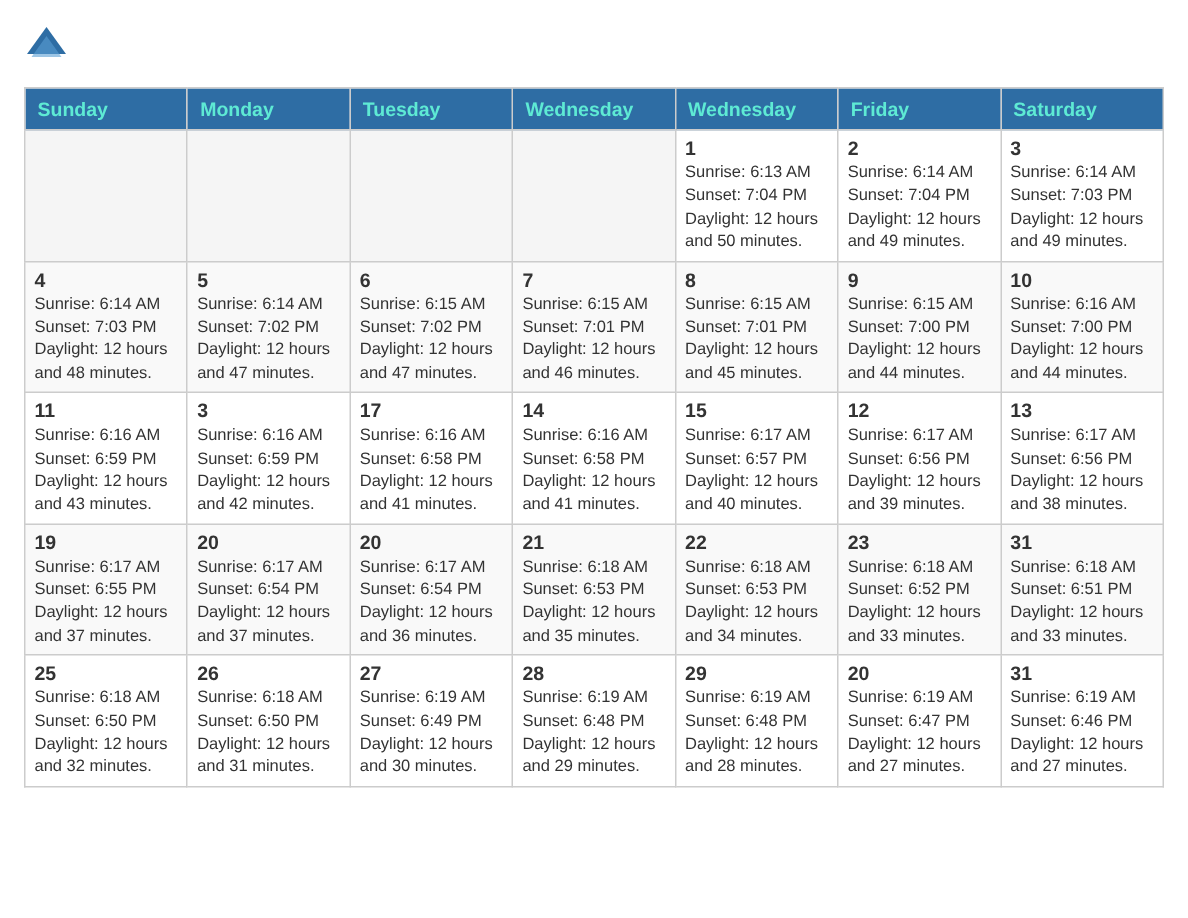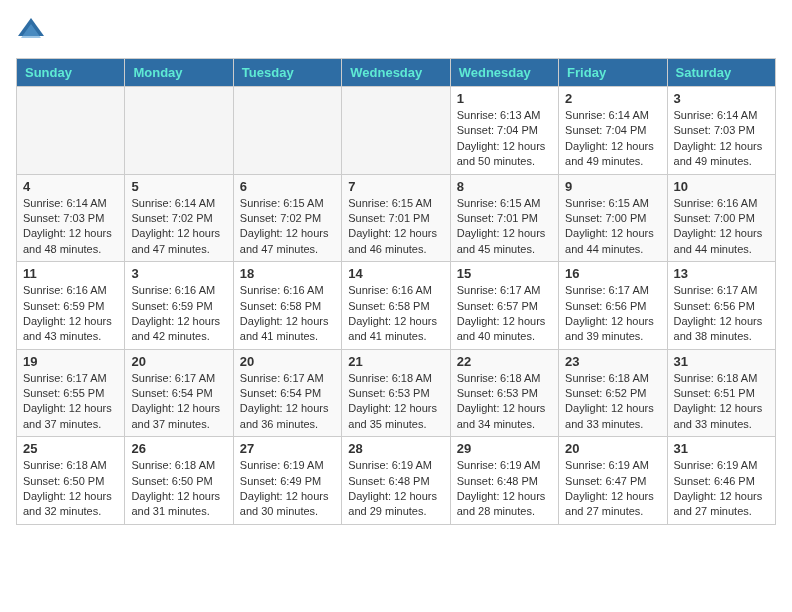--- a/index.html
+++ b/index.html
@@ -185,33 +185,33 @@
       <tr class="row-odd">
         <td>
           <span class="day-number">11</span>
           <div class="day-info">Sunrise: 6:16 AM<br>Sunset: 6:59 PM<br>Daylight: 12 hours and 43 minutes.</div>
         </td>
         <td>
           <span class="day-number">3</span>
           <div class="day-info">Sunrise: 6:16 AM<br>Sunset: 6:59 PM<br>Daylight: 12 hours and 42 minutes.</div>
         </td>
         <td>
-          <span class="day-number">18</span>
+          <span class="day-number">17</span>
           <div class="day-info">Sunrise: 6:16 AM<br>Sunset: 6:58 PM<br>Daylight: 12 hours and 41 minutes.</div>
         </td>
         <td>
           <span class="day-number">14</span>
           <div class="day-info">Sunrise: 6:16 AM<br>Sunset: 6:58 PM<br>Daylight: 12 hours and 41 minutes.</div>
         </td>
         <td>
           <span class="day-number">15</span>
           <div class="day-info">Sunrise: 6:17 AM<br>Sunset: 6:57 PM<br>Daylight: 12 hours and 40 minutes.</div>
         </td>
         <td>
-          <span class="day-number">16</span>
+          <span class="day-number">12</span>
           <div class="day-info">Sunrise: 6:17 AM<br>Sunset: 6:56 PM<br>Daylight: 12 hours and 39 minutes.</div>
         </td>
         <td>
           <span class="day-number">13</span>
           <div class="day-info">Sunrise: 6:17 AM<br>Sunset: 6:56 PM<br>Daylight: 12 hours and 38 minutes.</div>
         </td>
       </tr>
       <tr class="row-even">
         <td>
           <span class="day-number">19</span>

